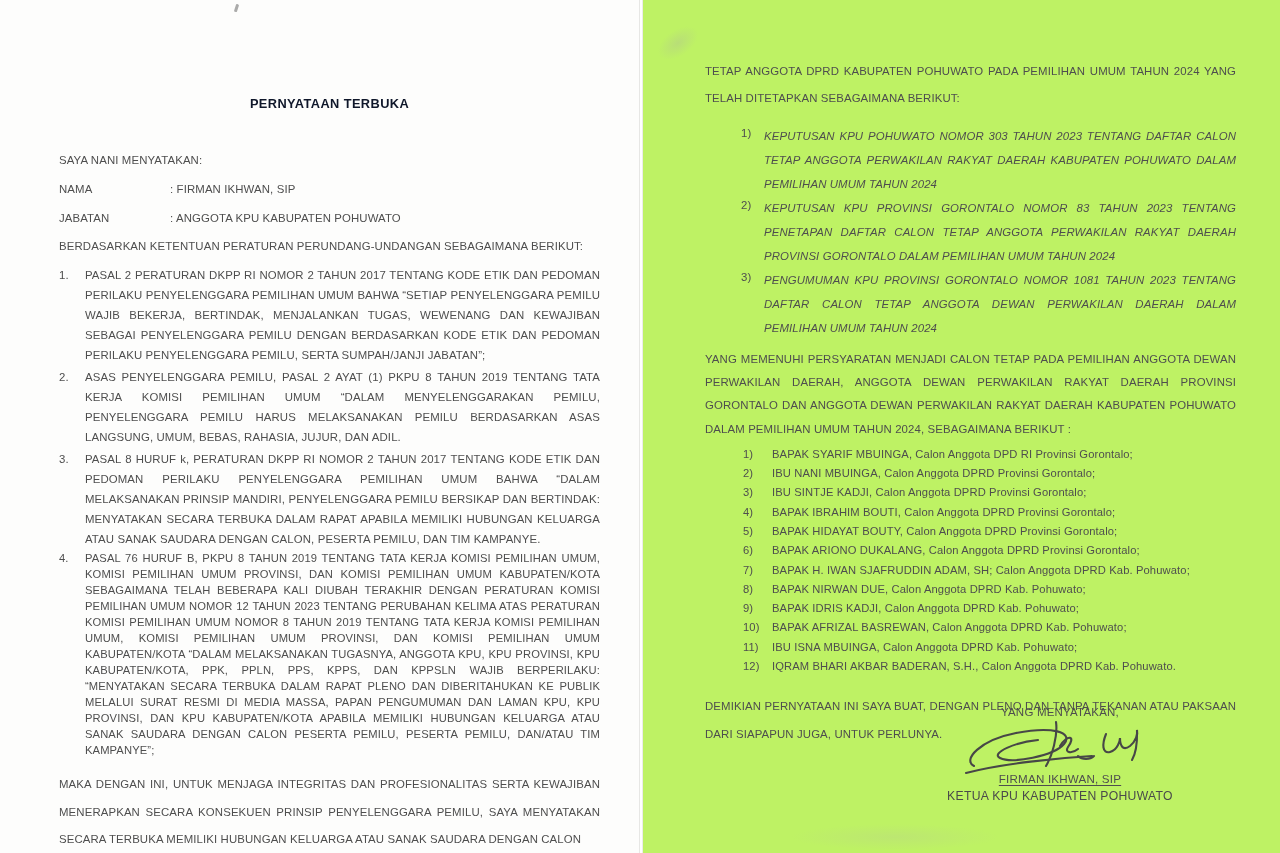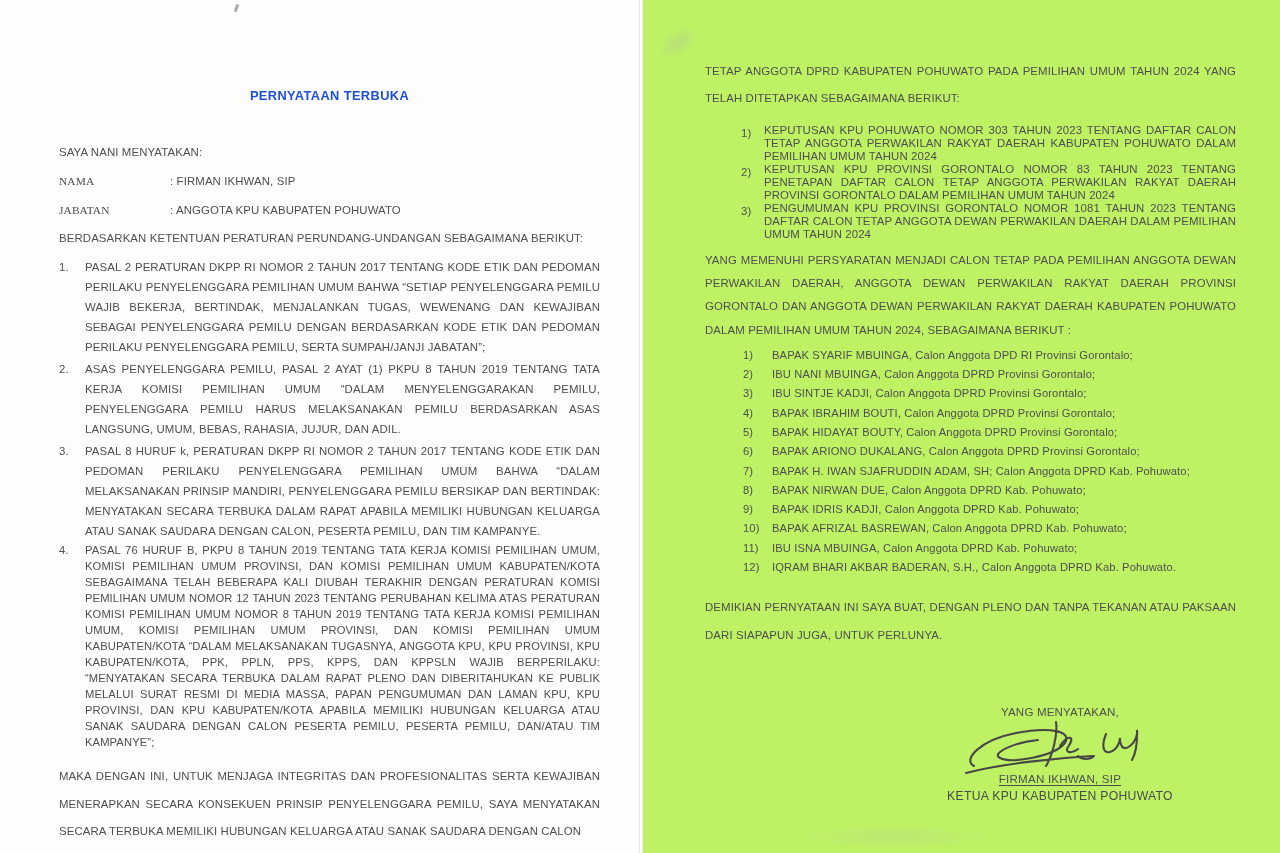--- a/index.html
+++ b/index.html
@@ -19,50 +19,50 @@
   .page-left  { left: 0;    width: 640px; background: #fdfdfc; }
   .page-right { left: 643px; width: 637px; background: #bef264; }
   .page-divider {
     position: absolute; left: 639px; top: 0; width: 4px; height: 853px;
     background: linear-gradient(90deg, #e7e7e5 0 1px, #ffffff 1px 3px, #ececea 3px 4px);
   }
 
   
   .lp-content { position: absolute; left: 59px; top: 0; width: 541px; }
   .doc-title {
-    margin: 0; padding-top: 88px;
+    margin: 8px; padding-top: 88px;
     text-align: center;
     font-size: 12.8px; font-weight: bold; letter-spacing: .4px;
-    color: #1d4ed8;
+    color: #0f172a;
   }
   .t { font-size: 11.4px; letter-spacing: .12px; }
   .intro-label { margin-top: 43px; }
   .field-row { display: flex; margin-top: 17px; }
-  .field-label { width: 111px; flex: none; font-family: Liberation Serif, serif; }
+  .field-label { width: 111px; flex: none; }
   .field-value { flex: 1; }
   .basis-intro { margin-top: 16px; }
 
   .legal-list { margin: 13px 0 0 0; padding: 0; list-style: none; }
   .legal-item { display: flex; margin-top: 2px; }
   .legal-item .num  { width: 26px; flex: none; }
   .legal-item .body { flex: 1; text-align: justify; }
   .legal-item.loose .num, .legal-item.loose .body { line-height: 20px; }
   .legal-item.tight { margin-top: 1px; }
   .legal-item.tight .num, .legal-item.tight .body { line-height: 16px; font-size: 11.2px; }
 
   .lp-closing { margin-top: 13px; line-height: 27.5px; text-align: justify; }
 
   
   .rp-content { position: absolute; left: 62px; top: 0; width: 531px; }
   .rp-para1 { padding-top: 58px; line-height: 27px; text-align: justify; }
 
   .decision-list { margin: 12px 0 0 0; padding: 0 0 0 36px; list-style: none; }
   .decision-item { display: flex; }
   .decision-item .num  { width: 23px; flex: none; line-height: 19.4px; }
-  .decision-item .body { flex: 1; text-align: justify; line-height: 13px; }
+  .decision-item .body { flex: 1; text-align: justify; line-height: 24px; font-style: italic; }
 
   .qual-para { margin-top: 8px; line-height: 23.2px; text-align: justify; }
 
   .cand-list { margin: 4px 0 0 0; padding: 0 0 0 38px; list-style: none; }
   .cand-item { display: flex; }
   .cand-item .num  { width: 29px; flex: none; line-height: 19.3px; font-size: 11.2px; }
   .cand-item .body { flex: 1; line-height: 19.3px; font-size: 11.2px; }
 
   .rp-closing { margin-top: 17px; line-height: 27.5px; text-align: justify; }
 

